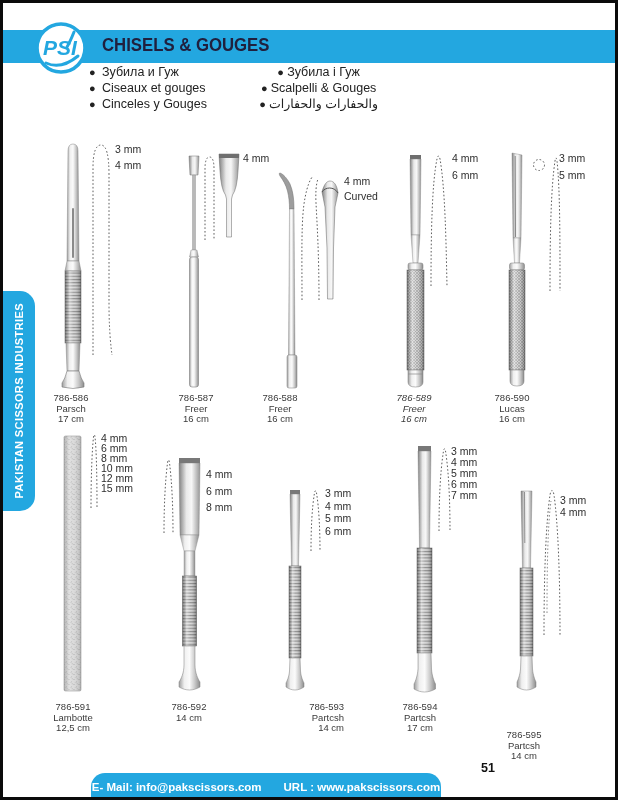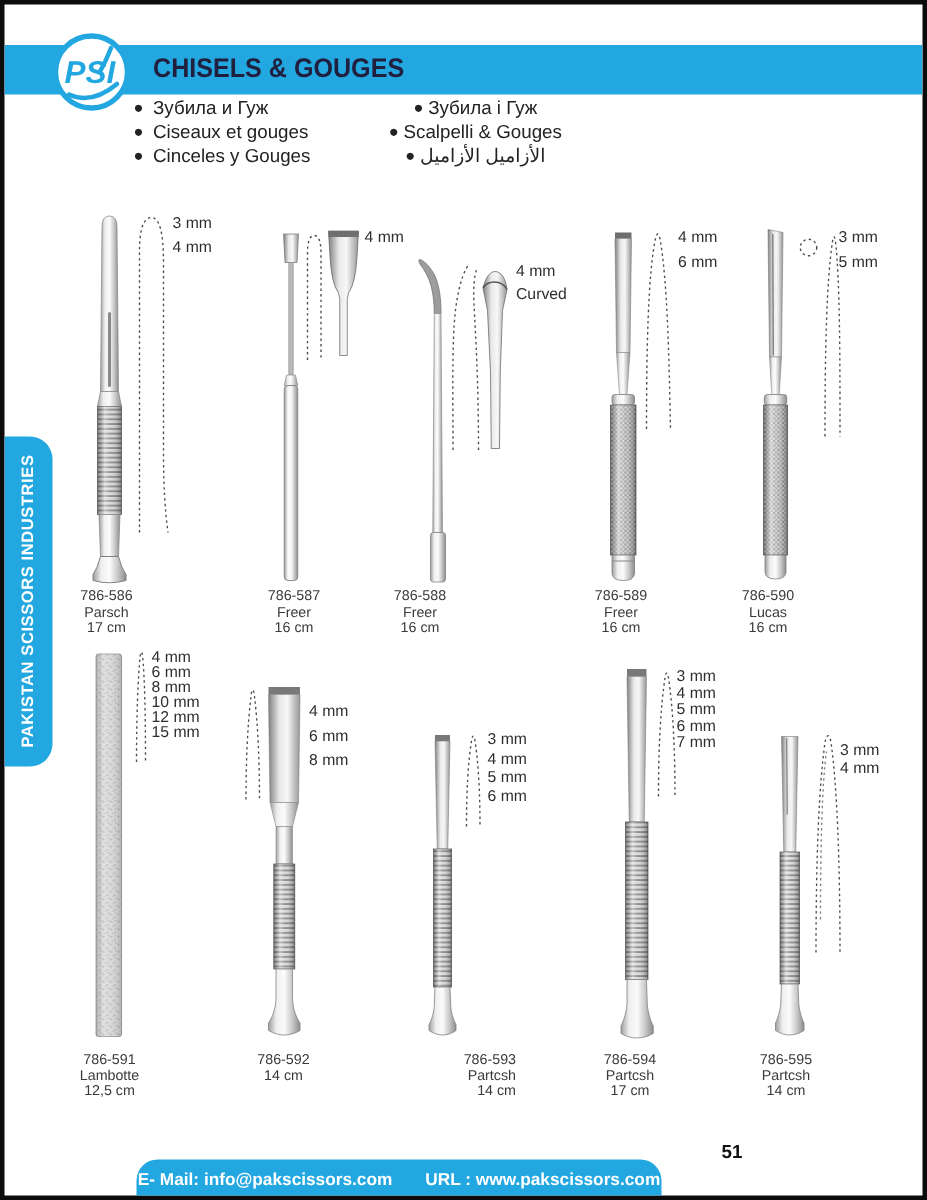--- a/index.html
+++ b/index.html
@@ -62,21 +62,21 @@
   </svg>
 
   <div class="blist" style="left:86px;top:62px;">
     <div class="brow"><span class="bdot">●</span><span>Зубила и Гуж</span></div>
     <div class="brow"><span class="bdot">●</span><span>Ciseaux et gouges</span></div>
     <div class="brow"><span class="bdot">●</span><span>Cinceles y Gouges</span></div>
   </div>
   <div class="blist" style="left:253px;top:62px;text-align:center;">
     <div class="brow"><span class="bdot">●</span><span>Зубила і Гуж</span></div>
     <div class="brow"><span class="bdot">●</span><span>Scalpelli &amp; Gouges</span></div>
-    <div class="brow"><span class="bdot">●</span><span>الأزاميل الأزاميل</span></div>
+    <div class="brow"><span class="bdot">●</span><span>والحفارات والحفارات</span></div>
   </div>
 
   <div class="sidebar">
     <span class="sidebar-text">PAKISTAN SCISSORS INDUSTRIES</span>
   </div>
 
   <svg class="art" width="612" height="794" viewBox="0 0 612 794">
     <defs>
       <linearGradient id="gm" x1="0" y1="0" x2="1" y2="0">
         <stop offset="0" stop-color="#9e9e9e"></stop>
@@ -276,21 +276,21 @@
   <div class="plabel" style="left:148px;top:390px;">
     <div>786-587</div>
     <div>Freer</div>
     <div>16 cm</div>
   </div>
   <div class="plabel" style="left:232px;top:390px;">
     <div>786-588</div>
     <div>Freer</div>
     <div>16 cm</div>
   </div>
-  <div class="plabel" style="left:366px;top:390px;">
+  <div class="plabel" style="left:366px;top:390px;font-style:italic;">
     <div>786-589</div>
     <div>Freer</div>
     <div>16 cm</div>
   </div>
   <div class="plabel" style="left:464px;top:390px;">
     <div>786-590</div>
     <div>Lucas</div>
     <div>16 cm</div>
   </div>
 
@@ -307,21 +307,21 @@
   <div class="plabel" style="left:251px;top:699px;text-align:right;">
     <div>786-593</div>
     <div>Partcsh</div>
     <div>14 cm</div>
   </div>
   <div class="plabel" style="left:372px;top:699px;">
     <div>786-594</div>
     <div>Partcsh</div>
     <div>17 cm</div>
   </div>
-  <div class="plabel" style="left:476px;top:699px;">
+  <div class="plabel" style="left:476px;top:727px;">
     <div>786-595</div>
     <div>Partcsh</div>
     <div>14 cm</div>
   </div>
 
   <div class="footer-pill">
     <span>E- Mail: info@pakscissors.com</span>
     <span>URL : www.pakscissors.com</span>
   </div>
   <div class="pagenum">51</div>

